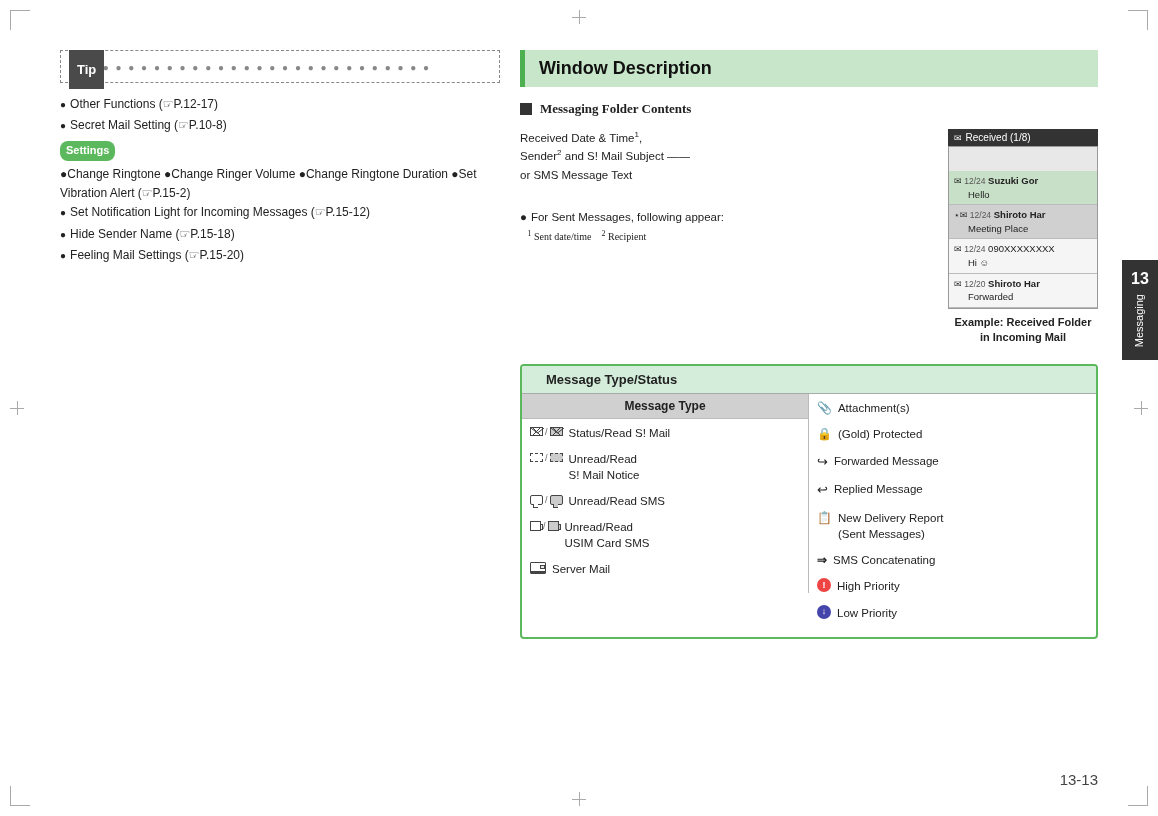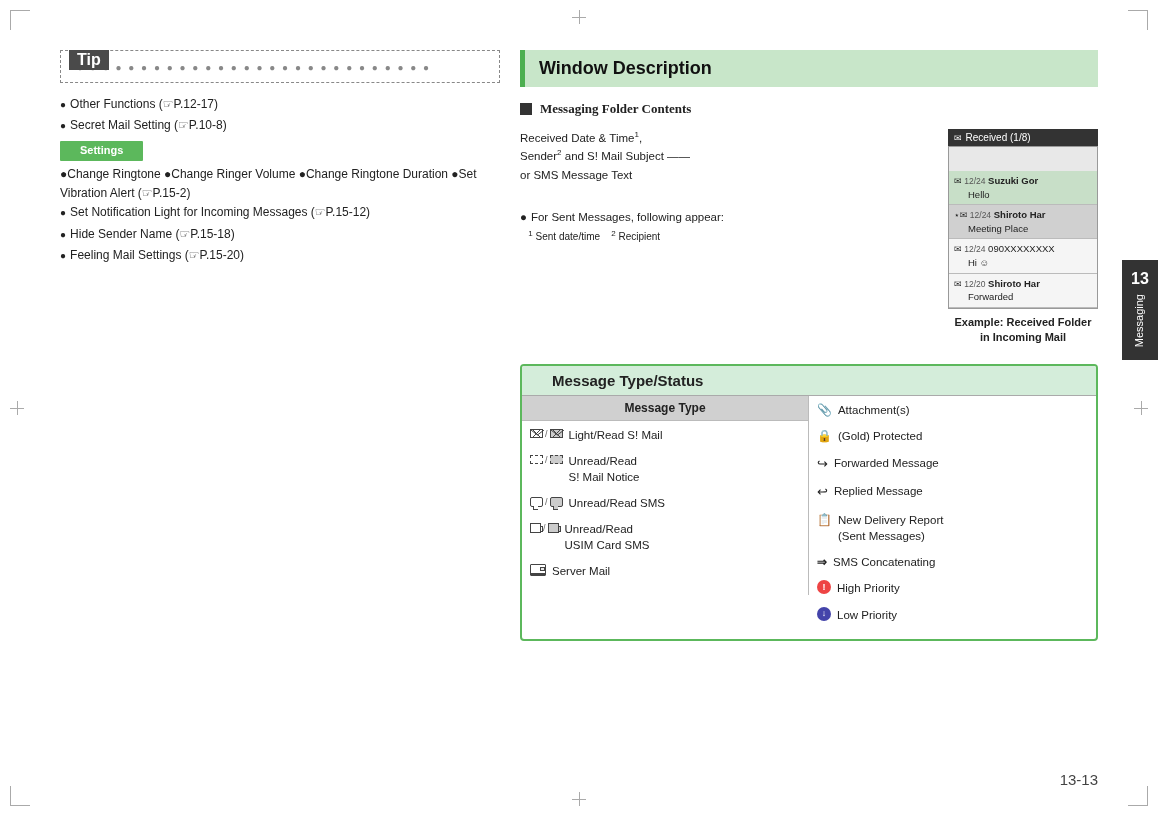--- a/index.html
+++ b/index.html
@@ -63,23 +63,23 @@
       padding: 8px 12px;
       margin-bottom: 12px;
       position: relative;
     }
     .tip-label {
       position: absolute;
       top: -1px;
       left: 8px;
       background: #4a4a4a;
       color: #fff;
-      font-size: 16px;
-      font-weight: bold;
-      padding: 1px 8px;
+      font-size: 13px;
+      font-weight: bold;
+      padding: 12px 8px;
     }
     .tip-dots {
       display: inline-block;
       margin-left: 4px;
       color: #888;
       font-size: 10px;
       letter-spacing: 2px;
     }
     .tip-content {
       margin-top: 8px;
@@ -88,22 +88,22 @@
     }
     .tip-content .bullet { margin-bottom: 2px; }
     .tip-content .bullet::before { content: '●'; margin-right: 4px; font-size: 10px; }
 
     .settings-label {
       display: inline-block;
       background: #5cb85c;
       color: #fff;
       font-size: 11px;
       font-weight: bold;
-      padding: 1px 20px;
-      border-radius: 1px;
+      padding: 1px 6px;
+      border-radius: 8px;
       margin-right: 4px;
     }
 
     
     .right-panel {
       flex: 1;
     }
 
     .window-description-header {
       background: #c8e6c9;
@@ -197,23 +197,23 @@
     }
 
     
     .msg-type-box {
       border: 2px solid #5cb85c;
       border-radius: 4px;
       overflow: hidden;
     }
     .msg-type-title {
       background: #d4edda;
-      padding: 6px 30px;
-      font-weight: bold;
-      font-size: 15px;
+      padding: 6px 24px;
+      font-weight: bold;
+      font-size: 13px;
       border-bottom: 1px solid #aaa;
     }
     .msg-table {
       display: flex;
       width: 100%;
     }
     .msg-col {
       flex: 1;
     }
     .msg-col-header {
@@ -398,21 +398,21 @@
     <div class="folder-area">
 
       <div class="folder-description">
         <div>
           Received Date &amp; Time<sup>1</sup>,<br>
           Sender<sup>2</sup> and S! Mail Subject ——<br>
           or SMS Message Text
         </div>
         <div class="sent-note" style="margin-top:24px; font-size:11.5px;">
           <span class="bullet-circle">For Sent Messages, following appear:</span><br>
-          <span style="font-size:10px;">&nbsp;&nbsp;&nbsp;<sup>1</sup> Sent date/time &nbsp;&nbsp; <sup>2</sup> Recipient</span>
+          <span style="font-size:10px;font-family:Liberation Serif, serif;">&nbsp;&nbsp;&nbsp;<sup>1</sup> Sent date/time &nbsp;&nbsp; <sup>2</sup> Recipient</span>
         </div>
       </div>
 
       <div class="phone-mockup">
         <div class="phone-header">
           <span style="font-size:9px;">✉</span>
           <span>Received (1/8)</span>
         </div>
         <div class="phone-body">
           <div class="phone-row selected">
@@ -457,21 +457,21 @@
                       <polyline points="0,0 6.5,5 13,0" fill="none" stroke="#444" stroke-width="1"></polyline>
                     </svg>
                 </div>
                 <span style="font-size:9px;color:#666;">/</span>
                 <div class="icon-envelope read" style="display:inline-block;width:13px;height:9px;border:1.5px solid #444;background:#ccc;position:relative;">
                   <svg width="13" height="9" style="position:absolute;top:0;left:0;">
                       <polyline points="0,0 6.5,5 13,0" fill="none" stroke="#444" stroke-width="1"></polyline>
                     </svg>
                 </div>
               </div>
-              <span>Light/Read S! Mail</span>
+              <span>Status/Read S! Mail</span>
             </div>
 
             <div class="msg-row">
               <div class="msg-icon">
                 <div style="display:inline-block;width:13px;height:9px;border:1.5px dashed #444;background:#fff;position:relative;">
                 </div>
                 <span style="font-size:9px;color:#666;">/</span>
                 <div style="display:inline-block;width:13px;height:9px;border:1.5px dashed #444;background:#ccc;position:relative;">
                 </div>
               </div>

